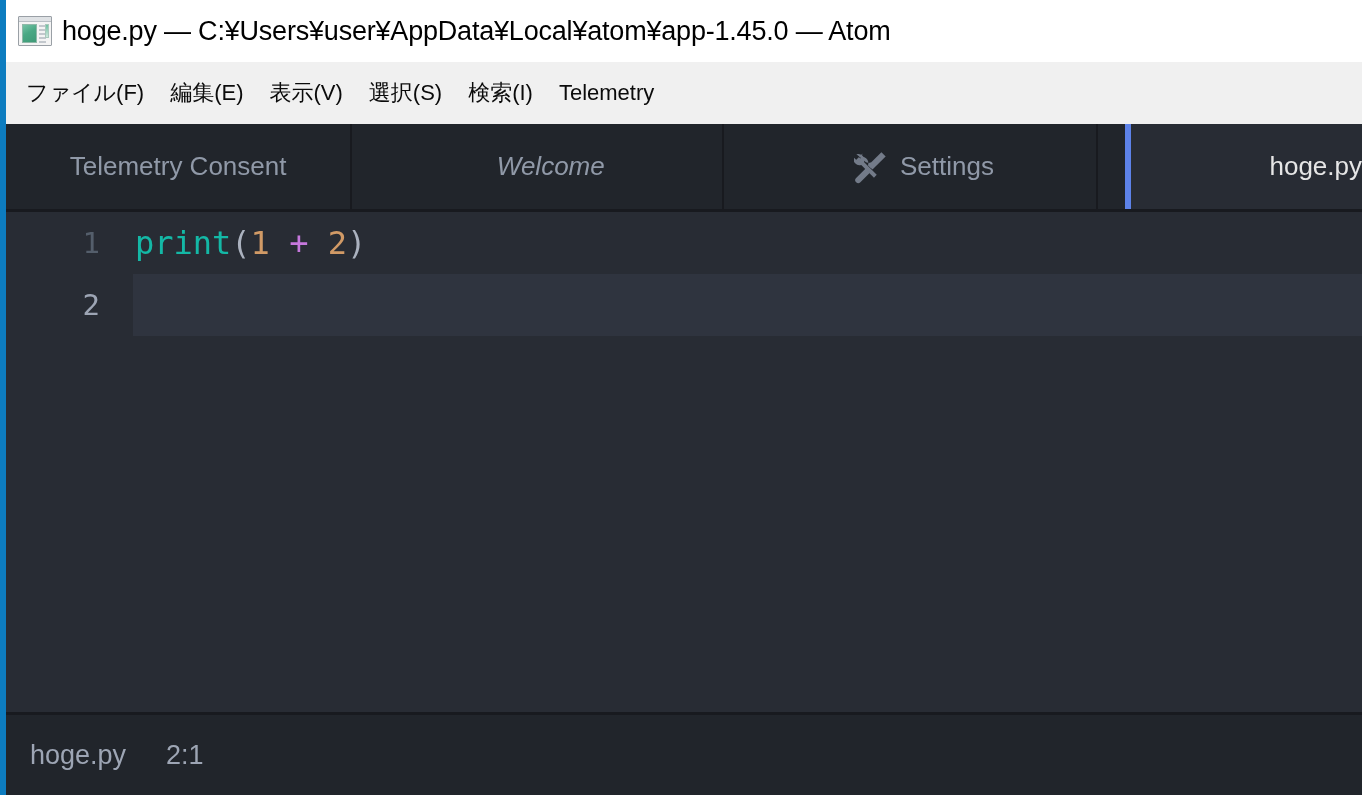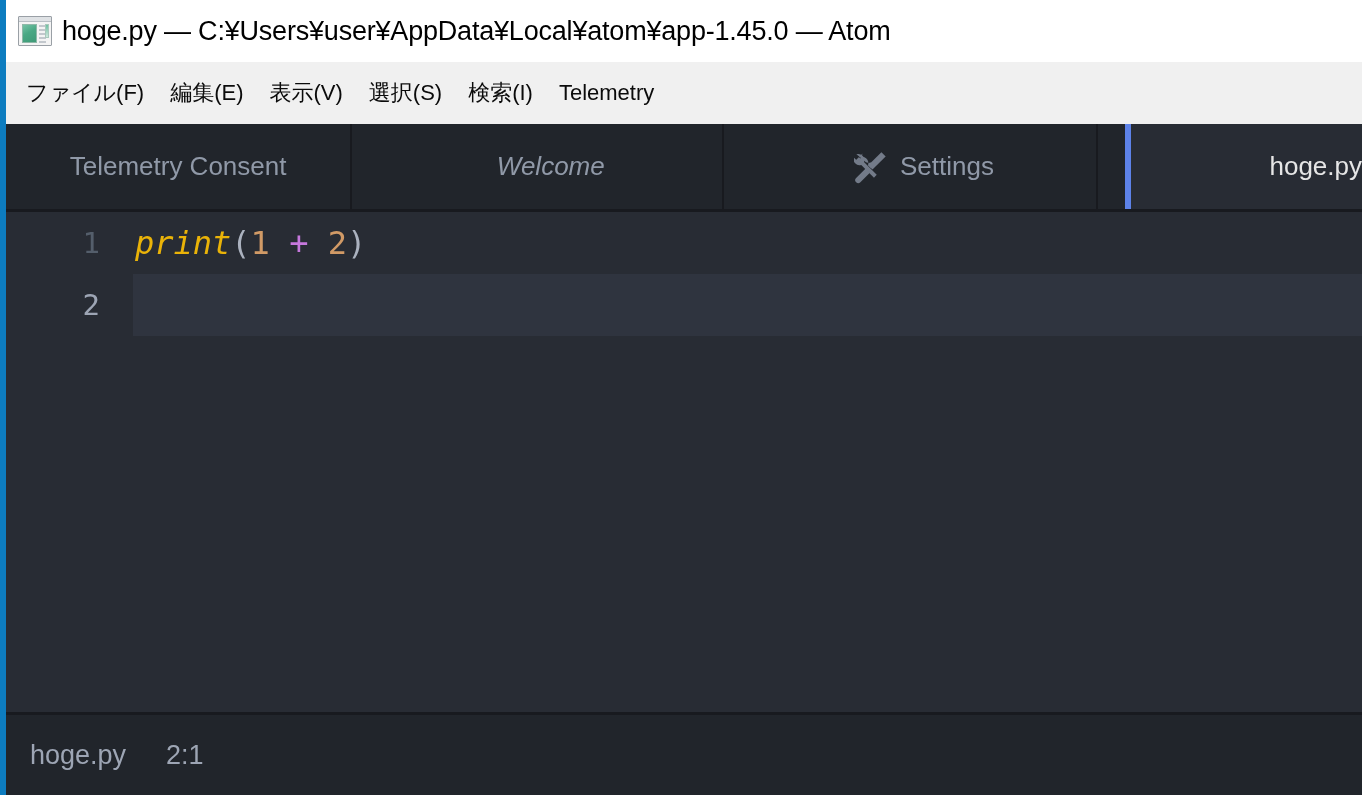--- a/index.html
+++ b/index.html
@@ -130,21 +130,21 @@
     font-size:29px; color:#545e6b;
     line-height:62px;
   }
   .line-row.active-line .gutter { color:#9da5b4; }
   .code-cell {
     flex:1 1 auto; height:62px; display:flex; align-items:center;
     font-family:"DejaVu Sans Mono", monospace;
     font-size:32px; letter-spacing:0px;
     padding-left:2px;
   }
-  .tok-fn   { color:#eab308;font-style:italic; }
+  .tok-fn   { color:#14b8a6; }
   .tok-pun  { color:#abb2bf; }
   .tok-num  { color:#d19a66; }
   .tok-op   { color:#c678dd; }
   .sp { white-space:pre; }
 
   
   .statusbar {
     height:83px; min-height:83px;
     background:#21252b;
     border-top:3px solid #181a1f;

